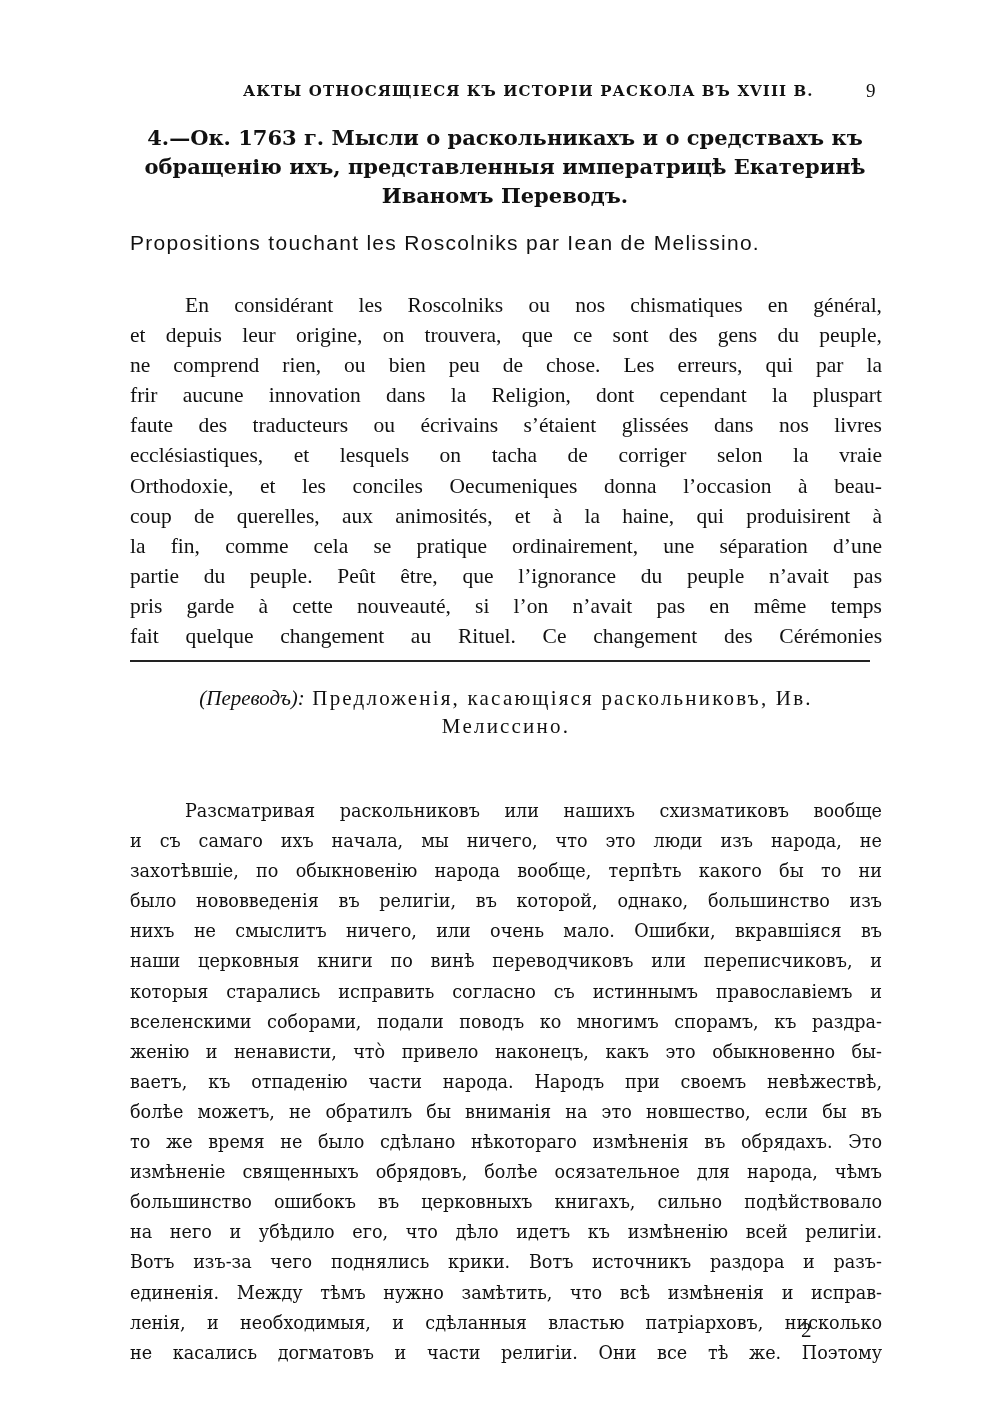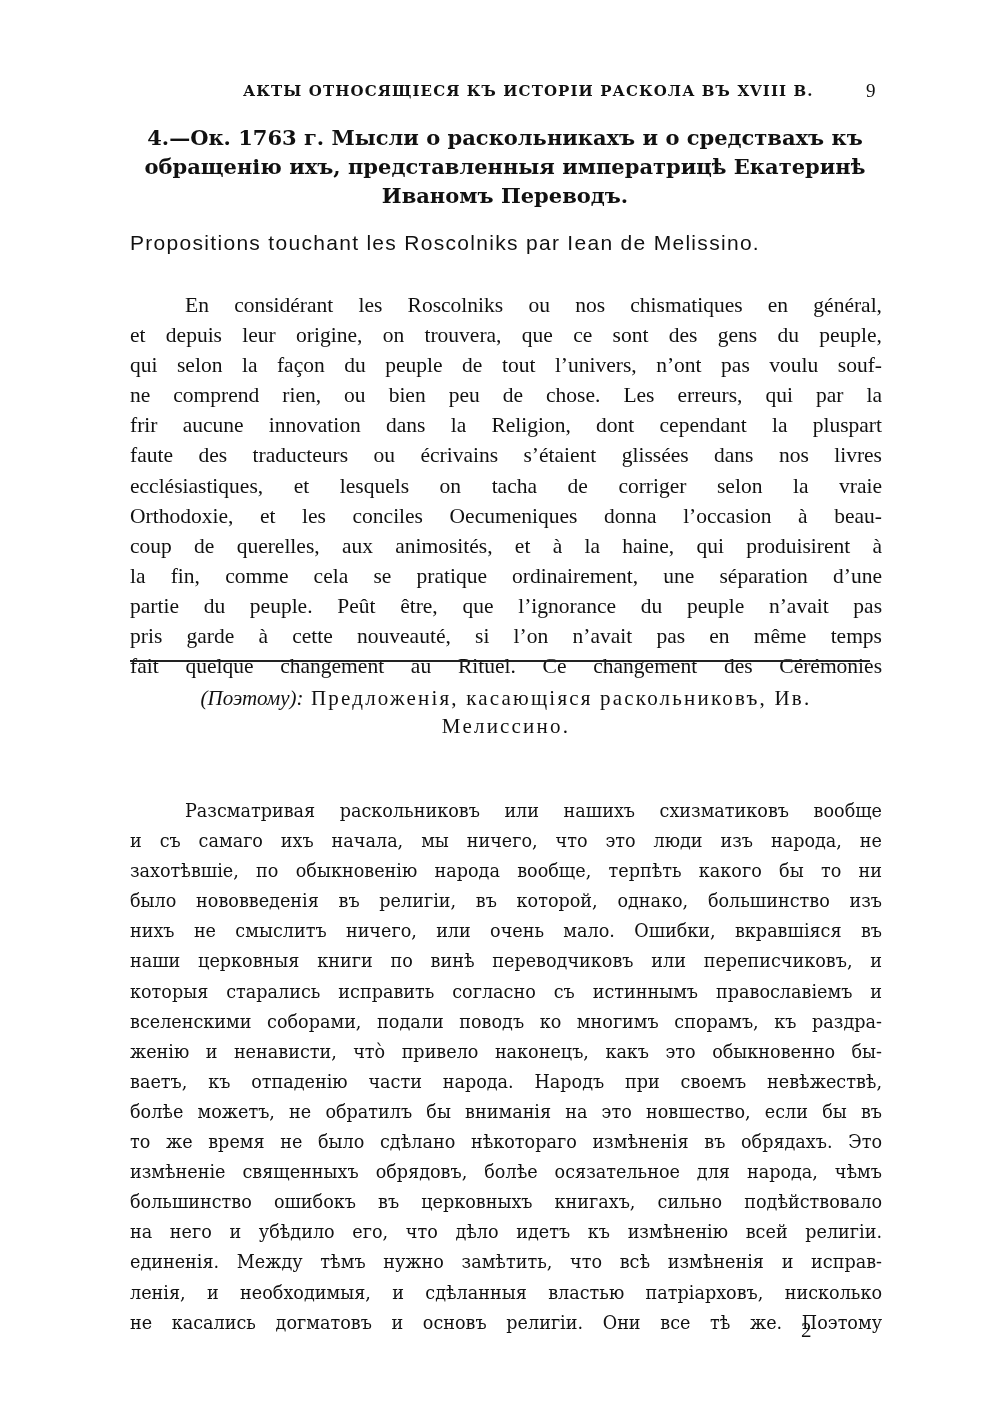--- a/index.html
+++ b/index.html
@@ -46,38 +46,37 @@
     <div>4.—Ок. 1763 г. Мысли о раскольникахъ и о средствахъ къ</div>
     <div>обращенію ихъ, представленныя императрицѣ Екатеринѣ</div>
     <div>Иваномъ Переводъ.</div>
   </div>
 
   <div class="fr-heading">Propositions touchant les Roscolniks par Iean de Melissino.</div>
 
   <div class="fr-body">
     <span class="line indent">En considérant les Roscolniks ou nos chismatiques en général,</span>
     <span class="line">et depuis leur origine, on trouvera, que ce sont des gens du peuple,</span>
-    <span class="line">qui selon la façon du peuple de tout l’univers, n’ont pas voulu souf-</span>
     <span class="line">ne comprend rien, ou bien peu de chose. Les erreurs, qui par la</span>
     <span class="line">frir aucune innovation dans la Religion, dont cependant la pluspart</span>
     <span class="line">faute des traducteurs ou écrivains s’étaient glissées dans nos livres</span>
     <span class="line">ecclésiastiques, et lesquels on tacha de corriger selon la vraie</span>
     <span class="line">Orthodoxie, et les conciles Oecumeniques donna l’occasion à beau-</span>
     <span class="line">coup de querelles, aux animosités, et à la haine, qui produisirent à</span>
     <span class="line">la fin, comme cela se pratique ordinairement, une séparation d’une</span>
     <span class="line">partie du peuple. Peût être, que l’ignorance du peuple n’avait pas</span>
     <span class="line">pris garde à cette nouveauté, si l’on n’avait pas en même temps</span>
     <span class="line">fait quelque changement au Rituel. Ce changement des Cérémonies</span>
   </div>
 
   <div class="divider"></div>
 
   <div class="ru-heading">
     <div>
-      <span class="label">(Поэтому):</span>
+      <span class="label">(Переводъ):</span>
       <span>Предложенія, касающіяся раскольниковъ, Ив.</span>
     </div>
     <div>Мелиссино.</div>
   </div>
 
   <div class="ru-body">
     <span class="line indent">Разсматривая раскольниковъ или нашихъ схизматиковъ вообще</span>
     <span class="line">и съ самаго ихъ начала, мы ничего, что это люди изъ народа, не</span>
     <span class="line">захотѣвшіе, по обыкновенію народа вообще, терпѣть какого бы то ни</span>
     <span class="line">было нововведенія въ религіи, въ которой, однако, большинство изъ</span>
@@ -85,20 +84,21 @@
     <span class="line">наши церковныя книги по винѣ переводчиковъ или переписчиковъ, и</span>
     <span class="line">которыя старались исправить согласно съ истиннымъ православіемъ и</span>
     <span class="line">вселенскими соборами, подали поводъ ко многимъ спорамъ, къ раздра-</span>
     <span class="line">женію и ненависти, что̀ привело наконецъ, какъ это обыкновенно бы-</span>
     <span class="line">ваетъ, къ отпаденію части народа. Народъ при своемъ невѣжествѣ,</span>
     <span class="line">болѣе можетъ, не обратилъ бы вниманія на это новшество, если бы въ</span>
     <span class="line">то же время не было сдѣлано нѣкотораго измѣненія въ обрядахъ. Это</span>
     <span class="line">измѣненіе священныхъ обрядовъ, болѣе осязательное для народа, чѣмъ</span>
     <span class="line">большинство ошибокъ въ церковныхъ книгахъ, сильно подѣйствовало</span>
     <span class="line">на него и убѣдило его, что дѣло идетъ къ измѣненію всей религіи.</span>
+    <span class="line">Вотъ изъ-за чего поднялись крики. Вотъ источникъ раздора и разъ-</span>
     <span class="line">единенія. Между тѣмъ нужно замѣтить, что всѣ измѣненія и исправ-</span>
     <span class="line">ленія, и необходимыя, и сдѣланныя властью патріарховъ, нисколько</span>
-    <span class="line">не касались догматовъ и основъ религіи. Они все тѣ же. Поэтому</span>
+    <span class="line">не касались догматовъ и части религіи. Они все тѣ же. Поэтому</span>
   </div>
 
   <div class="signature">2</div>
 
 </div>
 
 </body></html>

